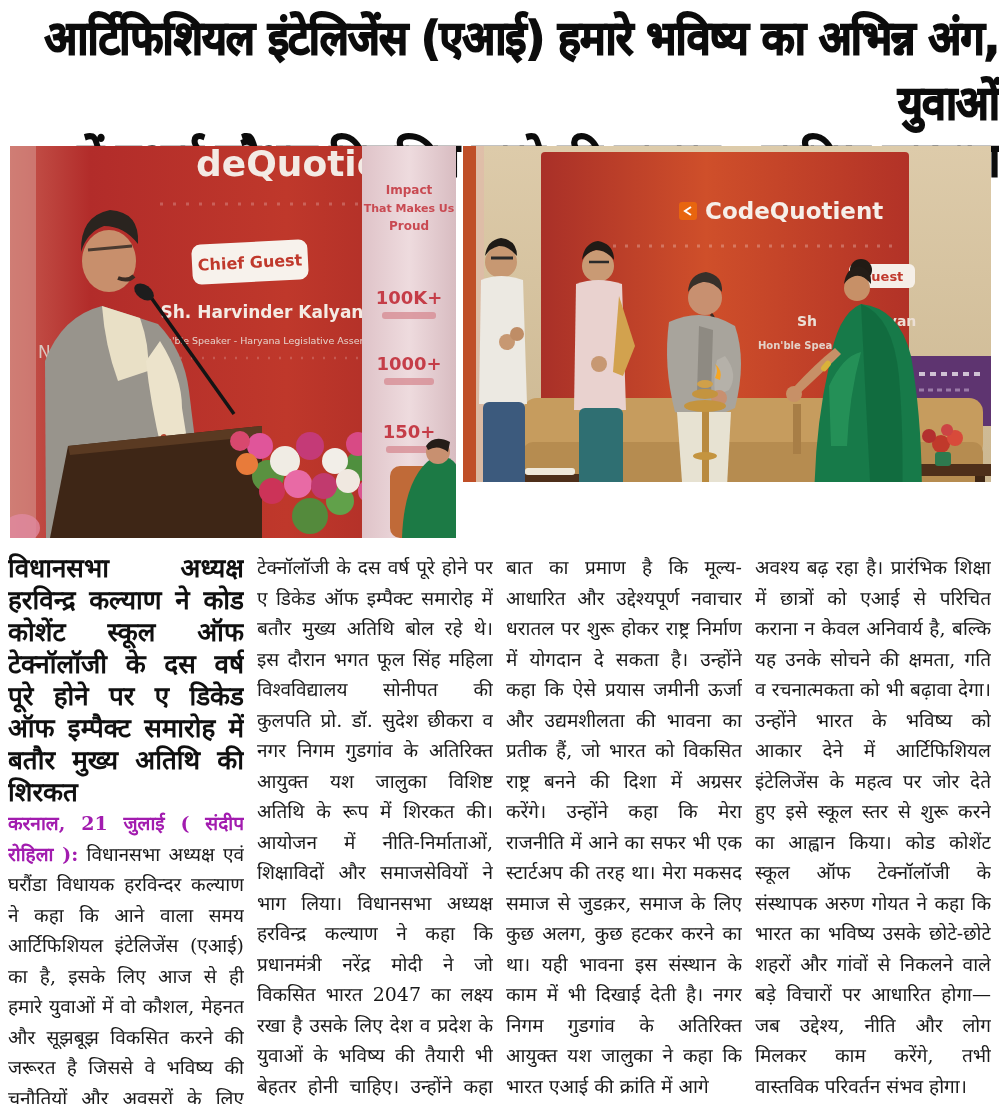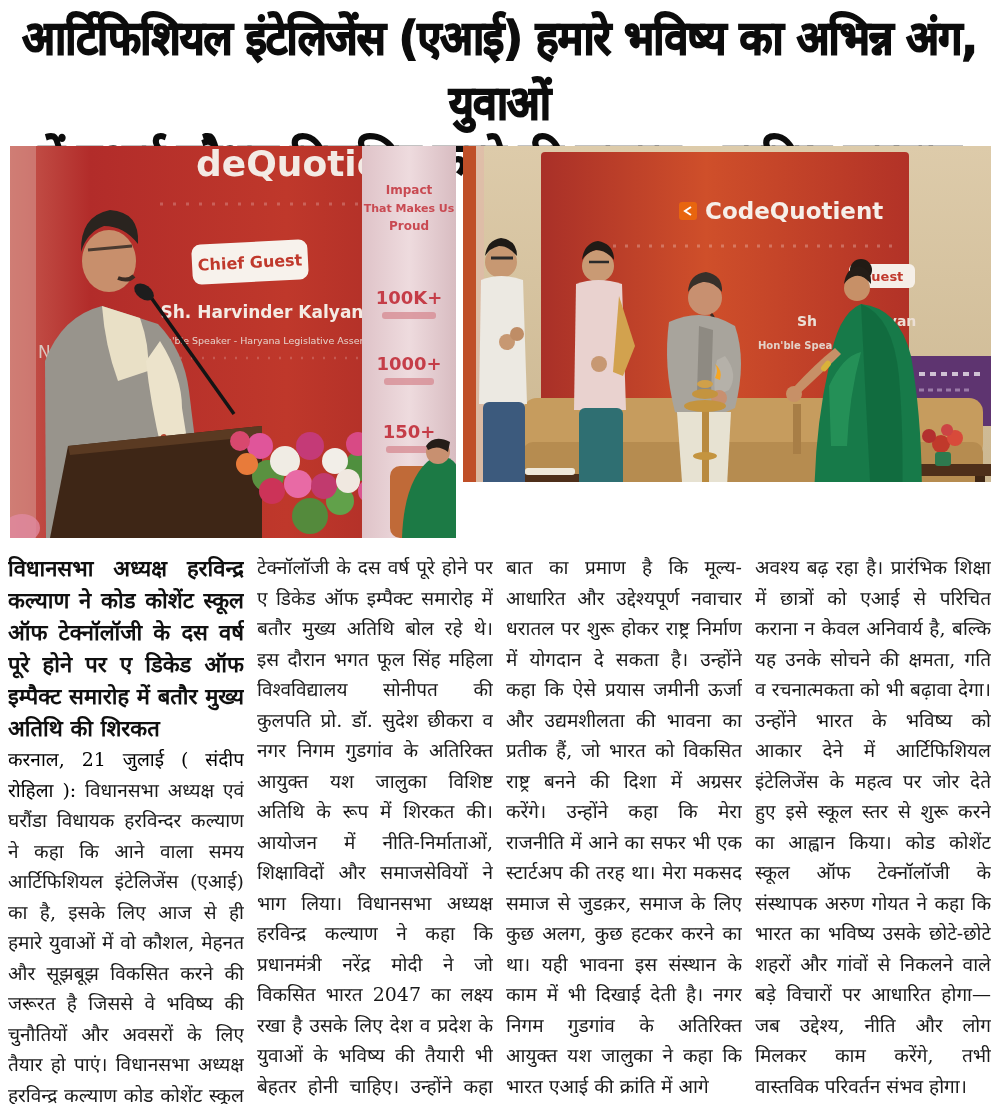--- a/index.html
+++ b/index.html
@@ -1,40 +1,40 @@
 <!DOCTYPE html>
 <html><head>
 <meta charset="utf-8">
 <style>
   html,body{margin:0;padding:0;background:#ffffff;}
   body{width:999px;height:1104px;overflow:hidden;font-family:"DejaVu Sans",sans-serif;}
   .page{position:relative;width:999px;height:1104px;background:#fff;}
 
   
-  .headline{padding-top:10px;text-align:center;color:#0c0c0c;
+  .headline{padding-top:10px;text-align:right;color:#0c0c0c;
     font-family:"DejaVu Sans",sans-serif;font-weight:900;
     font-size:43px;line-height:60px;letter-spacing:-1px;
     -webkit-text-stroke:1.4px #0c0c0c;}
   .headline .hl{display:block;transform:scaleY(1.08);}
 
   
   .photo-row{position:absolute;top:146px;left:10px;width:981px;height:392px;display:flex;gap:7px;}
   .photo{position:relative;overflow:hidden;background:#b22c2a;}
   .photo svg{display:block;}
   .photo-left{width:446px;height:392px;}
   .photo-right{width:528px;height:336px;}
 
   
   .article{position:absolute;top:552px;left:8px;width:983px;height:552px;
     display:flex;gap:13px;overflow:hidden;}
   .col{flex:1 1 0;min-width:0;text-align:justify;color:#191919;
     font-family:"DejaVu Serif",serif;font-size:19px;line-height:30.5px;overflow:hidden;}
   .col p{margin:0;}
-  .lead{font-weight:bold;font-size:22px;line-height:32px;color:#101010;}
-  .dateline{font-weight:normal;color:#000000;}
+  .lead{font-weight:bold;font-size:26px;line-height:32px;color:#101010;}
+  .dateline{font-weight:bold;color:#a21caf;}
 </style>
 </head>
 <body>
 
 <div class="page">
 
   <div class="headline">
     <span class="hl">आर्टिफिशियल इंटेलिजेंस (एआई) हमारे भविष्य का अभिन्न अंग, युवाओं</span>
     <span class="hl">में एआई कौशल विकसित करने की जरूरत : हरविन्द्र कल्याण</span>
   </div>

